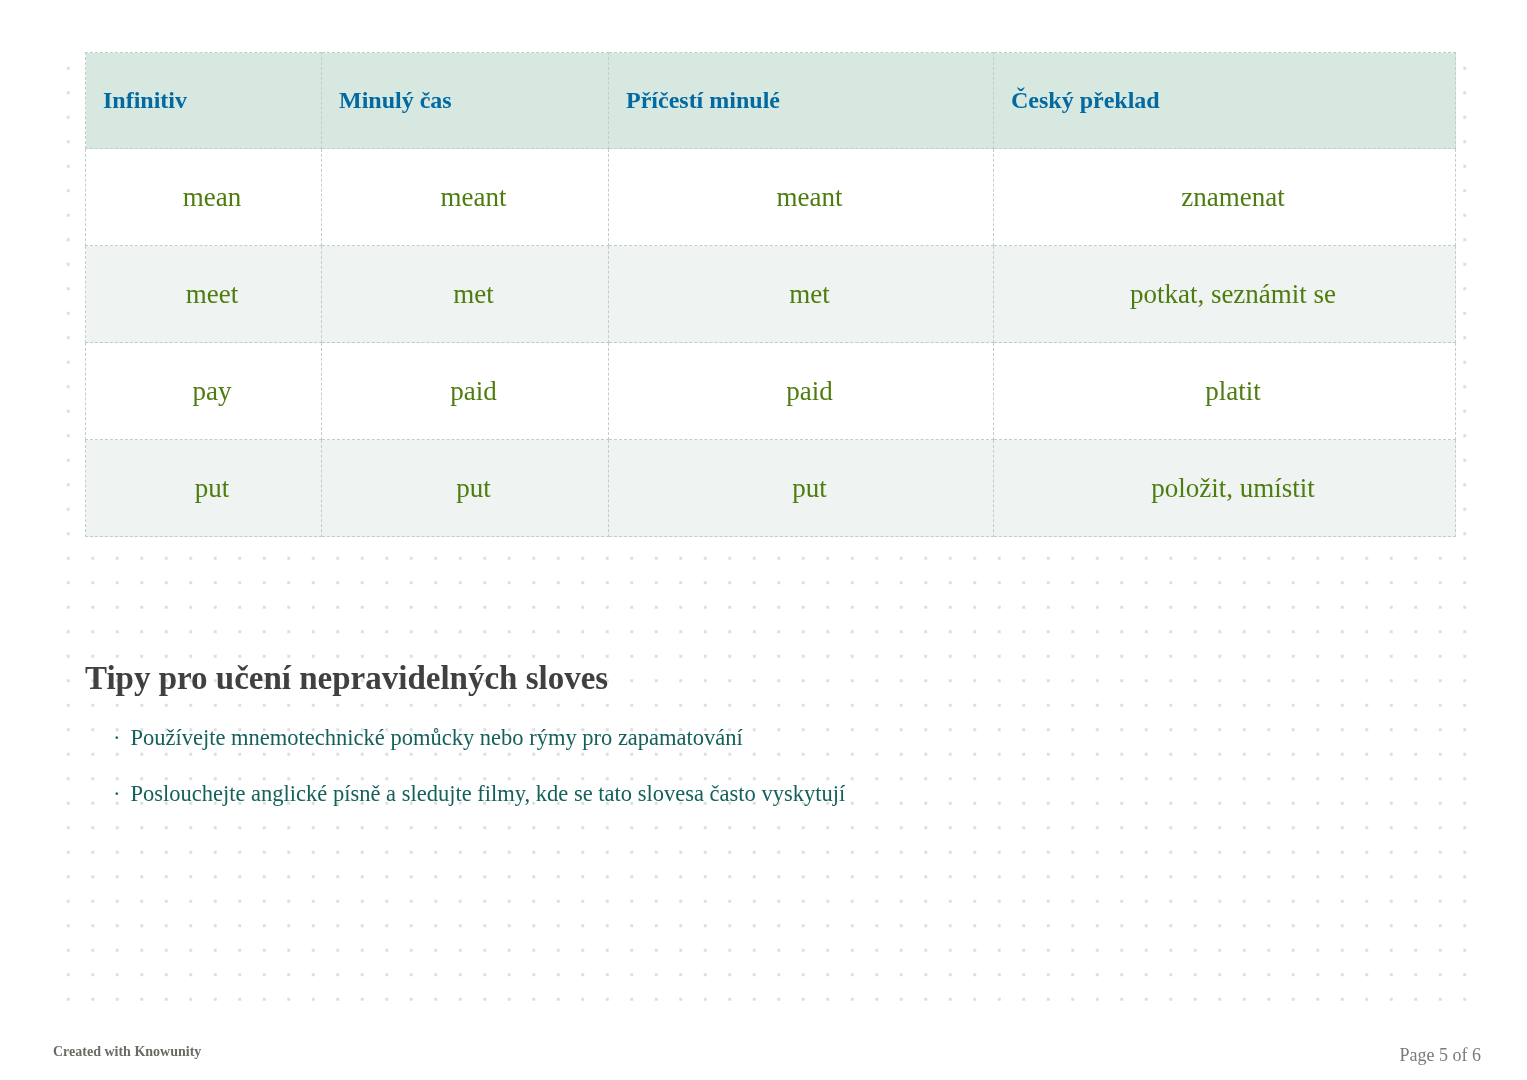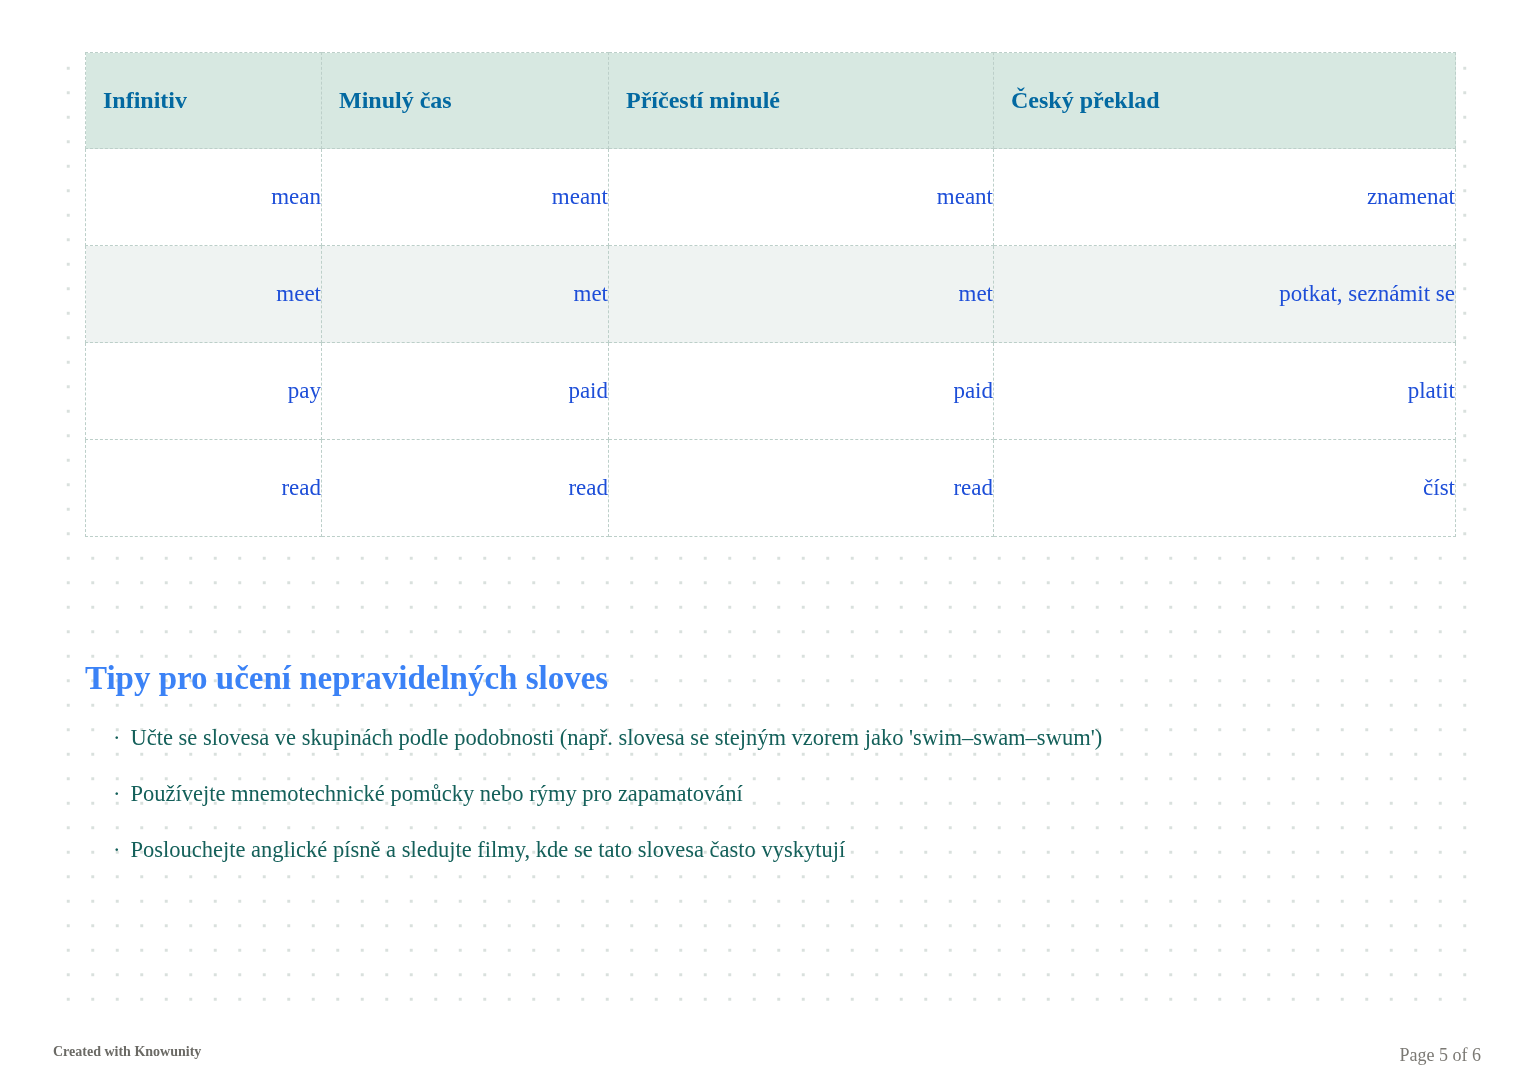--- a/index.html
+++ b/index.html
@@ -36,37 +36,37 @@
     font-size: 24px;
     font-weight: bold;
     text-align: left;
     height: 95px;
     padding: 0 0 0 17px;
     vertical-align: middle;
     border: 1px dashed #bccfc9;
   }
   .verb-table td {
     background: #ffffff;
-    color: #1d4ed8;
-    font-size: 23px;
-    text-align: right;
+    color: #4d7c0f;
+    font-size: 27px;
+    text-align: center;
     height: 96px;
     padding: 0 0 0 17px;
     vertical-align: middle;
     border: 1px dashed #bccfc9;
   }
   .verb-table tr.alt td { background: #eff3f2; }
   .tips-title {
     position: absolute;
     left: 85px;
     top: 660px;
     margin: 0;
     font-size: 33px;
     font-weight: bold;
-    color: #3b82f6;
+    color: #404040;
   }
   .tips-list {
     position: absolute;
     left: 85px;
     top: 726px;
     margin: 0;
     padding: 0;
     list-style: none;
     width: 1300px;
   }
@@ -127,32 +127,31 @@
         <td>met</td>
         <td>met</td>
         <td>potkat, seznámit se</td>
       </tr>
       <tr>
         <td>pay</td>
         <td>paid</td>
         <td>paid</td>
         <td>platit</td>
       </tr>
-      <tr>
-        <td>read</td>
-        <td>read</td>
-        <td>read</td>
-        <td>číst</td>
+      <tr class="alt">
+        <td>put</td>
+        <td>put</td>
+        <td>put</td>
+        <td>položit, umístit</td>
       </tr>
     </tbody>
   </table>
 
   <h2 class="tips-title">Tipy pro učení nepravidelných sloves</h2>
 
   <ul class="tips-list">
-    <li><span class="bullet">·</span><span>Učte se slovesa ve skupinách podle podobnosti (např. slovesa se stejným vzorem jako 'swim–swam–swum')</span></li>
     <li><span class="bullet">·</span><span>Používejte mnemotechnické pomůcky nebo rýmy pro zapamatování</span></li>
     <li><span class="bullet">·</span><span>Poslouchejte anglické písně a sledujte filmy, kde se tato slovesa často vyskytují</span></li>
   </ul>
 
   <div class="footer-credit">Created with Knowunity</div>
   <div class="footer-page">Page 5 of 6</div>
 </div>
 
 </body></html>

